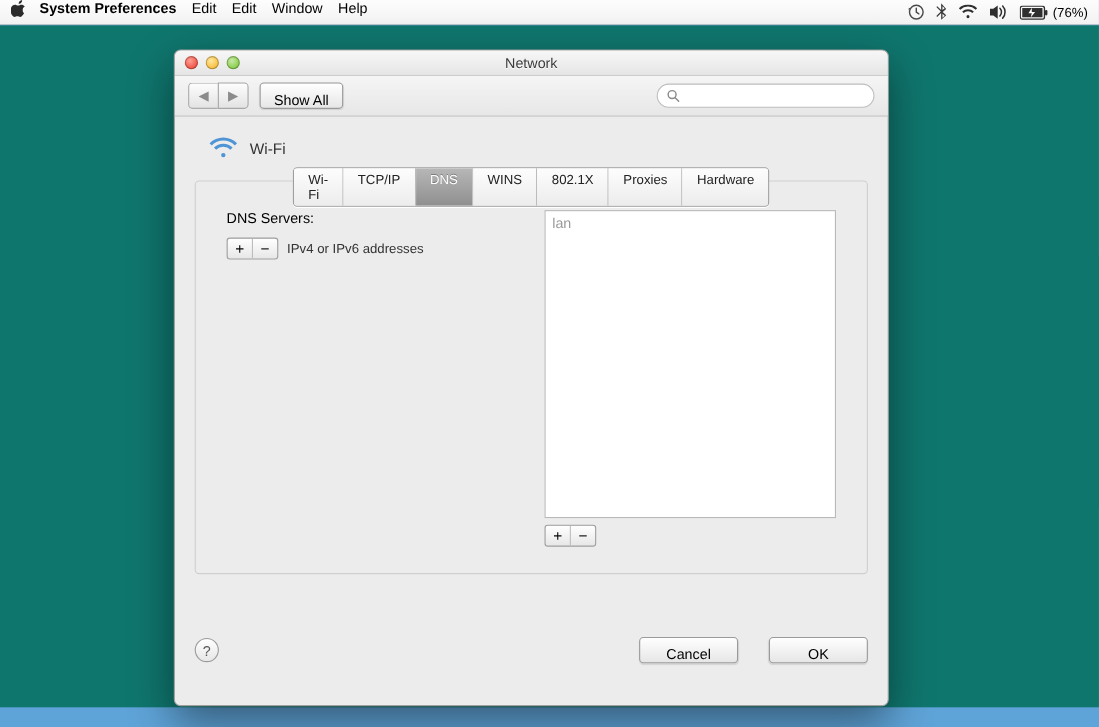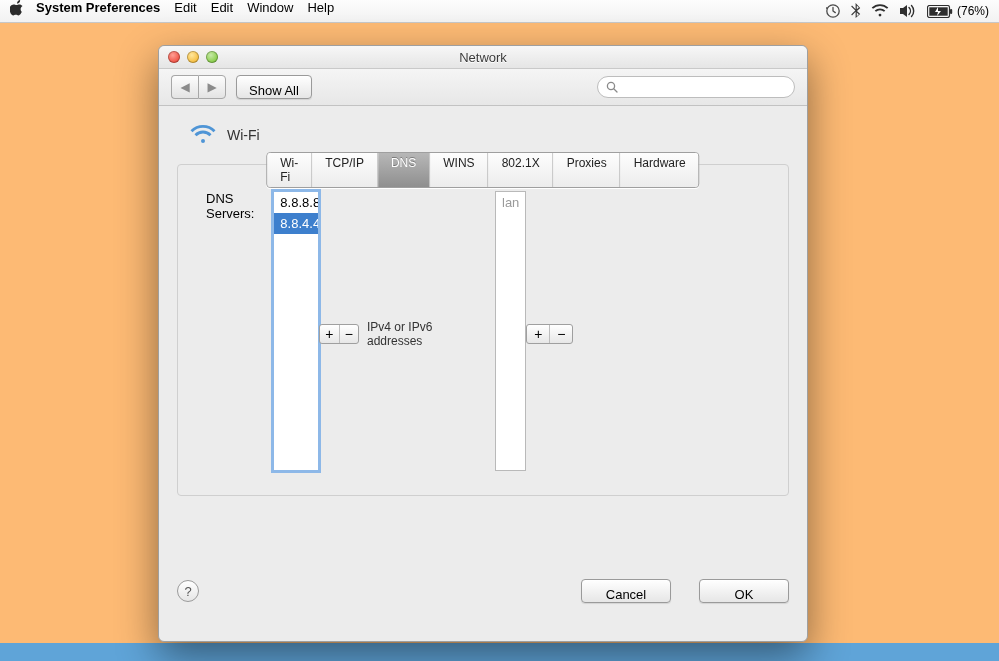--- a/index.html
+++ b/index.html
@@ -5,21 +5,21 @@
   html,body{margin:0;padding:0;font-family:"Lucida Grande","Helvetica Neue",Arial,sans-serif;font-size:13px;color:#000;background:#5fa4d8;height:661px;width:999px;overflow:hidden}
   
   .menubar{height:22px;background:linear-gradient(#fdfdfd,#f2f2f2);border-bottom:1px solid #c7c7c7;display:flex;padding:0 10px;font-size:13px;gap:0}
   .menubar .apple{font-size:15px;margin-right:12px}
   .menubar .app{font-weight:bold;margin-right:14px}
   .menubar .mi{margin-right:14px}
   .menubar .spacer{flex:1}
   .menubar .ri{margin-left:10px;display:flex;align-items:center}
   .menubar .batt{font-size:12px;margin-left:4px}
   
-  .desktop{position:relative;height:620px;background:#fdba74}
+  .desktop{position:relative;height:620px;background:#0f766e}
   
   .win{position:absolute;left:158px;top:22px;width:648px;height:595px;background:#ececec;border:1px solid #9f9f9f;border-radius:6px;box-shadow:0 15px 40px rgba(0,0,0,.45)}
   .titlebar{height:22px;background:linear-gradient(#f7f7f7,#e5e5e5);border-bottom:1px solid #c9c9c9;border-radius:6px 6px 0 0;display:flex;align-items:center;position:relative}
   .traffic{display:flex;gap:7px;margin-left:9px}
   .tl{width:12px;height:12px;border-radius:50%;box-shadow:inset 0 0 0 1px rgba(0,0,0,.25)}
   .tl.red{background:radial-gradient(circle at 40% 35%,#ff9f95,#f15b4e 60%,#d03a2d)}
   .tl.yel{background:radial-gradient(circle at 40% 35%,#ffe79e,#f7c24a 60%,#cf9a1f)}
   .tl.grn{background:radial-gradient(circle at 40% 35%,#c7e9a8,#8fd053 60%,#5fa42e)}
   .titlebar .ttl{position:absolute;left:0;right:0;text-align:center;font-size:13px;color:#3b3b3b;text-shadow:0 1px 0 #fff}
   .toolbar{height:36px;background:linear-gradient(#f5f5f5,#e7e7e7);border-bottom:1px solid #c2c2c2;display:flex;align-items:center;padding:0 12px;gap:10px}
@@ -35,21 +35,21 @@
   .wifihdr .ic{width:28px;height:22px;display:flex;align-items:center;justify-content:center}
   .wifihdr .lbl{font-size:14px;color:#333}
   
   .sheet{background:#ececec;border:1px solid #cfcfcf;border-radius:4px;padding:0;position:relative;margin-top:18px}
   .tabs{position:absolute;top:-13px;left:50%;transform:translateX(-50%);display:flex;border:1px solid #9f9f9f;border-radius:4px;overflow:hidden;background:linear-gradient(#fdfdfd,#e8e8e8);box-shadow:0 1px 0 #fff}
   .tab{padding:3px 13px;font-size:12px;border-right:1px solid #bcbcbc;color:#222;background:linear-gradient(#fdfdfd,#ececec)}
   .tab:last-child{border-right:none}
   .tab.active{background:linear-gradient(#b7b7b7,#8f8f8f);color:#fff;text-shadow:0 -1px 0 rgba(0,0,0,.3)}
   .sheetinner{padding:26px 28px 24px 28px}
   .cols{display:flex;gap:24px}
-  .col{flex:1;display:flex;}
+  .col{flex:1;display:flex;flex-direction:column}
   .colhdr{font-size:13px;margin-bottom:4px}
   .listbox{border:1px solid #b9b9b9;background:#fff;height:278px;overflow:hidden}
   .listbox.focus{outline:3px solid #8db8e8;outline-offset:-1px;border-color:#6fa0d6}
   .row{padding:2px 6px;font-size:13px;line-height:17px}
   .row.sel{background:#3d7fcd;color:#fff}
   .row.grey{color:#9a9a9a}
   .listfooter{display:flex;align-items:center;margin-top:6px;gap:8px}
   .pm{display:flex;border:1px solid #9f9f9f;border-radius:3px;overflow:hidden;background:linear-gradient(#fff,#e7e7e7)}
   .pm div{width:22px;height:18px;display:flex;align-items:center;justify-content:center;font-size:14px;line-height:1}
   .pm div:first-child{border-right:1px solid #bdbdbd}
@@ -153,24 +153,20 @@
           <div class="tab active">DNS</div>
           <div class="tab">WINS</div>
           <div class="tab">802.1X</div>
           <div class="tab">Proxies</div>
           <div class="tab">Hardware</div>
         </div>
         <div class="sheetinner">
           <div class="cols">
             <div class="col">
               <div class="colhdr">DNS Servers:</div>
-              <div class="listbox focus">
-                <div class="row">8.8.8.8</div>
-                <div class="row sel">8.8.4.4</div>
-              </div>
               <div class="listfooter">
                 <div class="pm">
                   <div>+</div>
                   <div>−</div>
                 </div>
                 <span class="hint">IPv4 or IPv6 addresses</span>
               </div>
             </div>
             <div class="col">
               <div class="listbox">

